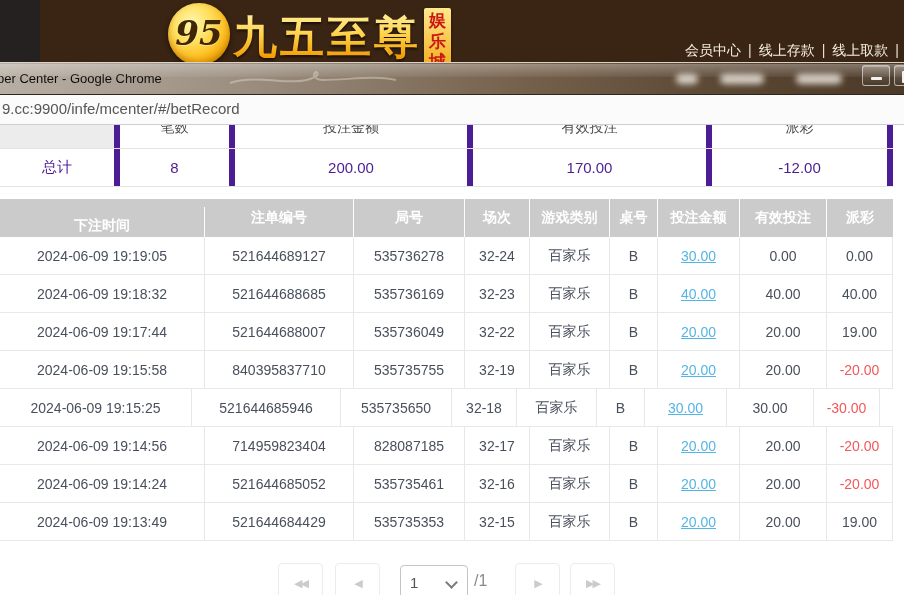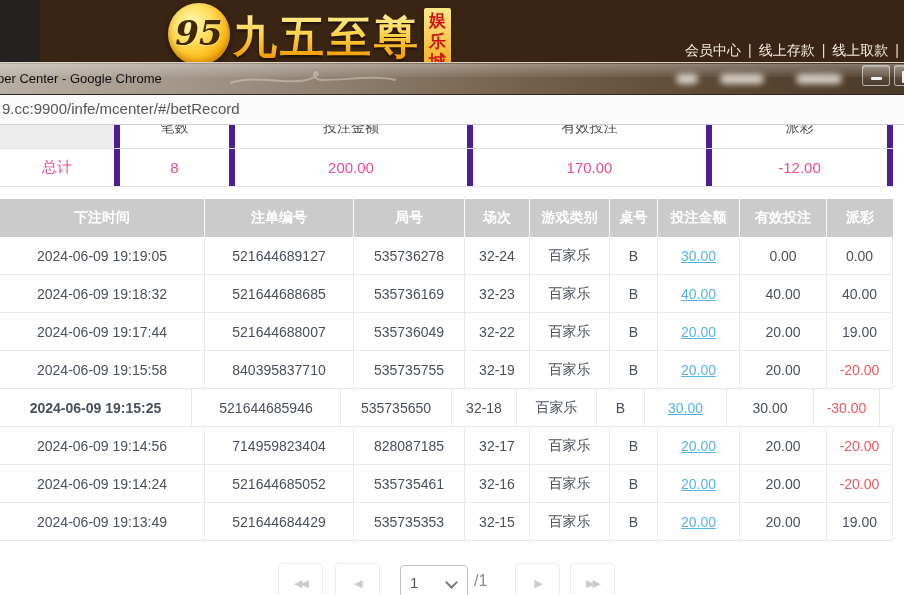--- a/index.html
+++ b/index.html
@@ -78,21 +78,21 @@
   
   .content{position:absolute;top:125px;left:0;width:904px;height:470px;background:#fff;z-index:4;}
   
   .summary-table{position:absolute;top:0;left:0;width:893px;}
   .sum-clip{height:23px;overflow:hidden;border-bottom:1px solid #e4e4e4;}
   .sum-head-row{height:40px;margin-top:-17px;display:flex;}
   .sum-cell{display:flex;align-items:center;justify-content:center;height:100%;
     box-sizing:border-box;border-right:6px solid #4c1d95;font-size:14px;color:#4b4b4b;}
   .sum-head-row .sum-cell.first{background:#ececec;}
   .sum-data-row{height:38px;display:flex;box-sizing:border-box;border-bottom:1px solid #e4e4e4;}
-  .sum-data-row .sum-cell{font-size:15px;color:#ec4899;}
+  .sum-data-row .sum-cell{font-size:15px;color:#4c1d95;}
   
   .bet-table{position:absolute;top:74px;left:0;width:893px;}
   .bet-header{height:38px;display:flex;background:#cbcbcb;}
   .bet-hcell{display:flex;align-items:center;justify-content:center;height:100%;box-sizing:border-box;
     border-right:1px solid #fdfdfd;color:#fff;font-weight:bold;font-size:14px;}
   .bet-hcell:last-child{border-right:none;}
   .bet-row{height:38px;display:flex;box-sizing:border-box;border-bottom:1px solid #e8e8e8;background:#fff;}
   .bet-cell{display:flex;align-items:center;justify-content:center;height:100%;box-sizing:border-box;
     border-right:1px solid #e8e8e8;font-size:14px;color:#49505c;}
   .bet-link{color:#55b5e5;text-decoration:underline;cursor:pointer;}
@@ -160,21 +160,21 @@
         <div class="sum-cell" style="width: 120px;">总计</div>
         <div class="sum-cell" style="width: 115px;">8</div>
         <div class="sum-cell" style="width: 238px;">200.00</div>
         <div class="sum-cell" style="width: 239px;">170.00</div>
         <div class="sum-cell neg" style="width: 181px;">-12.00</div>
       </div>
   </div>
 
   <div class="bet-table">
     <div class="bet-header" id="bet-head">
-        <div class="bet-hcell" style="width: 205px;">下注时间</div>
+        <div class="bet-hcell" style="width: 205px; margin-top: 8px;">下注时间</div>
         <div class="bet-hcell" style="width: 149px;">注单编号</div>
         <div class="bet-hcell" style="width: 111px;">局号</div>
         <div class="bet-hcell" style="width: 65px;">场次</div>
         <div class="bet-hcell" style="width: 80px;">游戏类别</div>
         <div class="bet-hcell" style="width: 48px;">桌号</div>
         <div class="bet-hcell" style="width: 82px;">投注金额</div>
         <div class="bet-hcell" style="width: 87px;">有效投注</div>
         <div class="bet-hcell" style="width: 66px;">派彩</div>
       </div>
     <div id="bet-body">
@@ -224,21 +224,21 @@
           <div class="bet-cell" style="width: 65px;">32-19</div>
           <div class="bet-cell" style="width: 80px;">百家乐</div>
           <div class="bet-cell" style="width: 48px;">B</div>
           <div class="bet-cell" style="width: 82px;">
             <span class="bet-link">20.00</span>
           </div>
           <div class="bet-cell" style="width: 87px;">20.00</div>
           <div class="bet-cell neg" style="width: 66px;">-20.00</div>
         </div>
         <div class="bet-row">
-          <div class="bet-cell" style="width: 192px; font-weight: bold;">2024-06-09 19:15:25</div>
+          <div class="bet-cell" style="width: 192px;">2024-06-09 19:15:25</div>
           <div class="bet-cell" style="width: 149px;">521644685946</div>
           <div class="bet-cell" style="width: 111px;">535735650</div>
           <div class="bet-cell" style="width: 65px;">32-18</div>
           <div class="bet-cell" style="width: 80px;">百家乐</div>
           <div class="bet-cell" style="width: 48px;">B</div>
           <div class="bet-cell" style="width: 82px;">
             <span class="bet-link">30.00</span>
           </div>
           <div class="bet-cell" style="width: 87px;">30.00</div>
           <div class="bet-cell neg" style="width: 66px;">-30.00</div>

